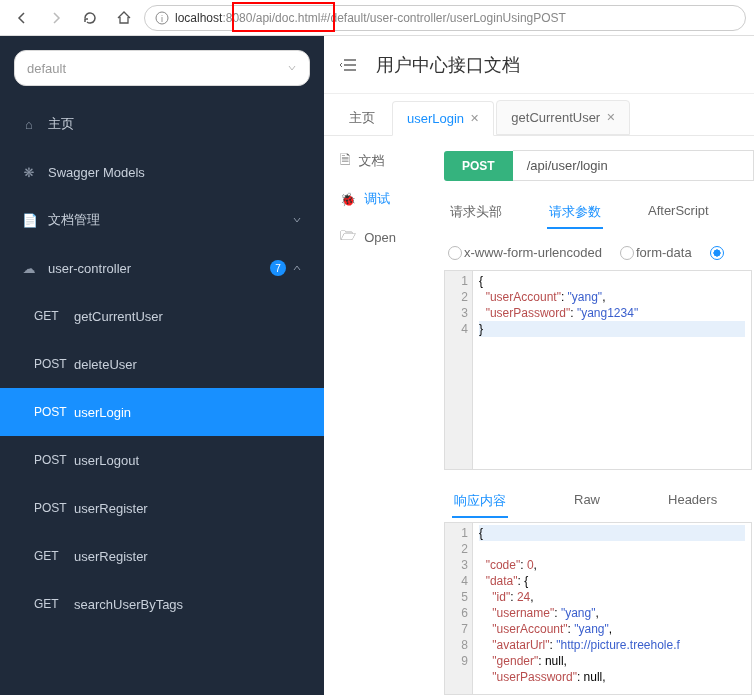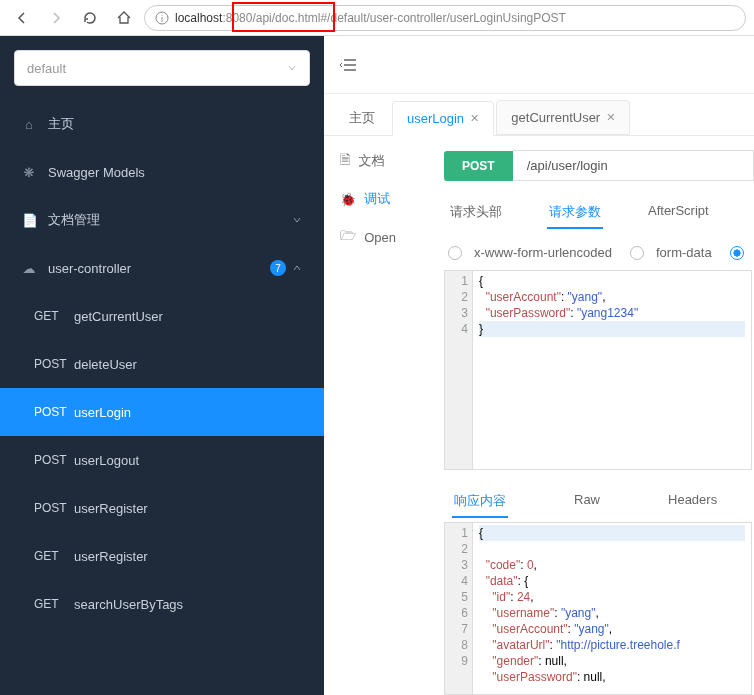--- a/index.html
+++ b/index.html
@@ -6,21 +6,21 @@
 body{width:754px;height:695px;overflow:hidden;background:#fff}
 .browser-bar{height:36px;display:flex;align-items:center;padding:0 8px;gap:6px;border-bottom:1px solid #ddd}
 .nav-btn{width:28px;height:28px;display:flex;align-items:center;justify-content:center;color:#555;cursor:pointer;border-radius:4px}
 .nav-btn.disabled{color:#bbb}
 .url-bar{flex:1;height:26px;border:1px solid #ccc;border-radius:13px;display:flex;align-items:center;padding:0 10px;gap:6px;font-size:12px;color:#666}
 .url-text{color:#888}
 .url-host{color:#333}
 .highlight-box{position:absolute;top:2px;left:232px;width:103px;height:30px;border:2px solid red;pointer-events:none;z-index:10}
 .app{display:flex;height:659px}
 .sidebar{width:324px;background:#1f2a3a;color:#c8d0db;display:flex;flex-direction:column;overflow:hidden}
-.spec-select{margin:14px;height:36px;background:#fff;border:1px solid #d9d9d9;border-radius:4px;display:flex;align-items:center;justify-content:space-between;padding:0 12px;color:#999;font-size:13px}
+.spec-select{margin:14px;height:36px;background:#fff;border:1px solid #d9d9d9;border-radius:12px;display:flex;align-items:center;justify-content:space-between;padding:0 12px;color:#999;font-size:13px}
 .menu-item{height:48px;display:flex;align-items:center;padding:0 22px;gap:12px;font-size:13px;cursor:pointer}
 .menu-item .icon{width:14px;text-align:center;color:#8a95a5}
 .menu-item.group{justify-content:space-between}
 .menu-item.group .left{display:flex;align-items:center;gap:12px}
 .badge{background:#1890ff;color:#fff;font-size:10px;width:16px;height:16px;border-radius:50%;display:inline-flex;align-items:center;justify-content:center}
 .right-group{display:flex;align-items:center;gap:6px}
 .sub-item{height:48px;display:flex;align-items:center;padding-left:34px;font-size:13px;cursor:pointer;color:#c8d0db}
 .sub-item.active{background:#1890ff;color:#fff}
 .method{width:40px;font-size:12px}
 .main{flex:1;display:flex;flex-direction:column;overflow:hidden}
@@ -39,21 +39,21 @@
 .right-panel{flex:1;padding:14px 0 0 0;overflow:hidden;display:flex;flex-direction:column}
 .api-row{display:flex;align-items:center;gap:0;margin-bottom:16px}
 .post-badge{background:#35b37e;color:#fff;font-size:12px;font-weight:600;padding:8px 18px;border-radius:3px 0 0 3px}
 .api-path{border:1px solid #ddd;padding:7px 14px;font-size:13px;color:#555;flex:1;border-left:none}
 .req-tabs{display:flex;gap:43px;font-size:13px;padding:0 4px;margin-bottom:6px}
 .req-tab{padding:6px 2px;color:#666;cursor:pointer}
 .req-tab.active{color:#1890ff;border-bottom:2px solid #1890ff}
 .body-type{display:flex;gap:18px;align-items:center;font-size:13px;color:#666;padding:10px 4px}
 .radio{width:14px;height:14px;border:1px solid #bbb;border-radius:50%;display:inline-block}
 .radio.checked{border-color:#1890ff;background:radial-gradient(circle,#1890ff 40%,transparent 45%)}
-.bt-item{display:flex;align-items:center;gap:12px}
+.bt-item{display:flex;align-items:center;gap:2px}
 .code-editor{border:1px solid #ddd;font-family:Consolas,monospace;font-size:12px;display:flex;height:200px;margin-right:2px}
 .gutter{background:#f0f0f0;color:#999;text-align:right;padding:2px 4px;border-right:1px solid #ddd;user-select:none;width:28px}
 .gutter div{height:16px;line-height:16px}
 .code-body{flex:1;padding:2px 6px;line-height:16px;white-space:pre}
 .code-body .hl{background:#e6f0fb;display:block}
 .k{color:#b84e4e}.s{color:#3a5fcd}.n{color:#b84e4e}
 .resp-tabs{display:flex;gap:64px;font-size:13px;padding:4px 8px;margin-top:12px}
 .resp-tab{padding:6px 2px;color:#666;cursor:pointer}
 .resp-tab.active{color:#1890ff;border-bottom:2px solid #1890ff}
 .resp-code{border:1px solid #ddd;font-family:Consolas,monospace;font-size:12px;display:flex;flex:1;margin-right:2px;min-height:120px}
@@ -165,20 +165,21 @@
   </div>
 
   <div class="main">
     <div class="header">
       <span class="collapse-btn">
           <svg width="18" height="18" viewBox="0 0 18 18">
             <path d="M4 4h12M4 9h12M4 14h12" stroke="#666" stroke-width="1.5"></path>
             <path d="M2 7l-2 2 2 2" stroke="#666" fill="none"></path>
           </svg>
         </span>
+      <span class="title">用户中心接口文档</span>
     </div>
     <div class="tabs-row" id="tabs">
         <div class="tab ">
           <span>主页</span>
         </div>
         <div class="tab active">
           <span>userLogin</span>
           <span class="close">✕</span>
         </div>
         <div class="tab plain">

